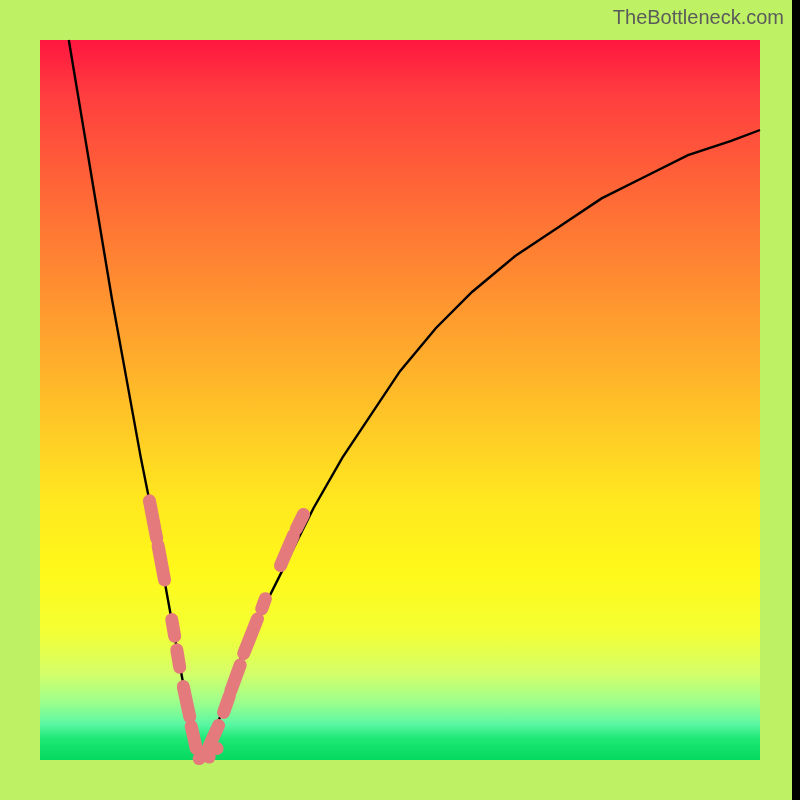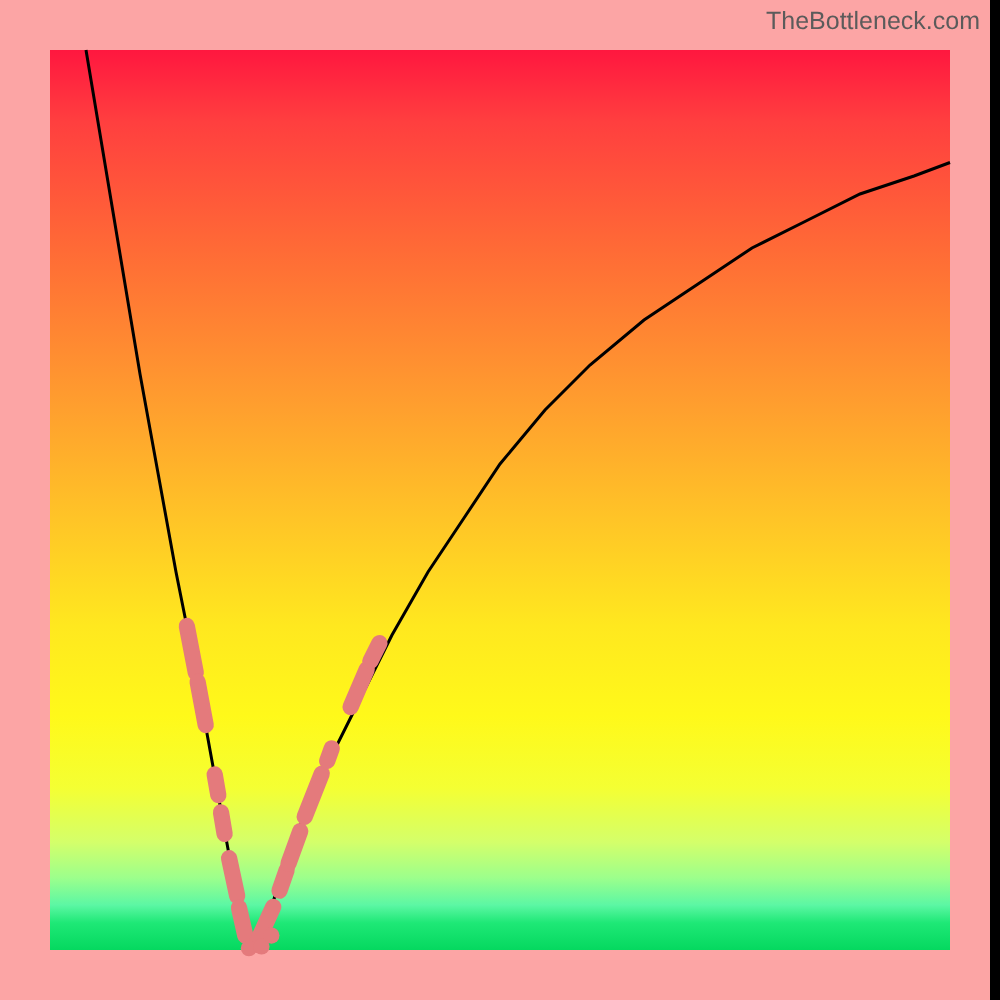--- a/index.html
+++ b/index.html
@@ -1,16 +1,16 @@
 <!DOCTYPE html>
 <html><head>
 <meta charset="utf-8">
 <style>
 html,body{margin:0;padding:0;width:800px;height:800px;overflow:hidden;background:#000;}
-.frame{position:relative;width:792px;height:800px;background:#fca5a5;}
+.frame{position:relative;width:792px;height:800px;background:#bef264;}
 .plot{position:absolute;left:40px;top:40px;width:720px;height:720px;
   background:linear-gradient(to bottom,
     #ff173f 0%,
     #ff3f3f 8%,
     #ff6a36 22%,
     #ff9a2f 38%,
     #ffc427 52%,
     #ffe81f 64%,
     #fff91a 74%,
     #f4ff33 82%,

